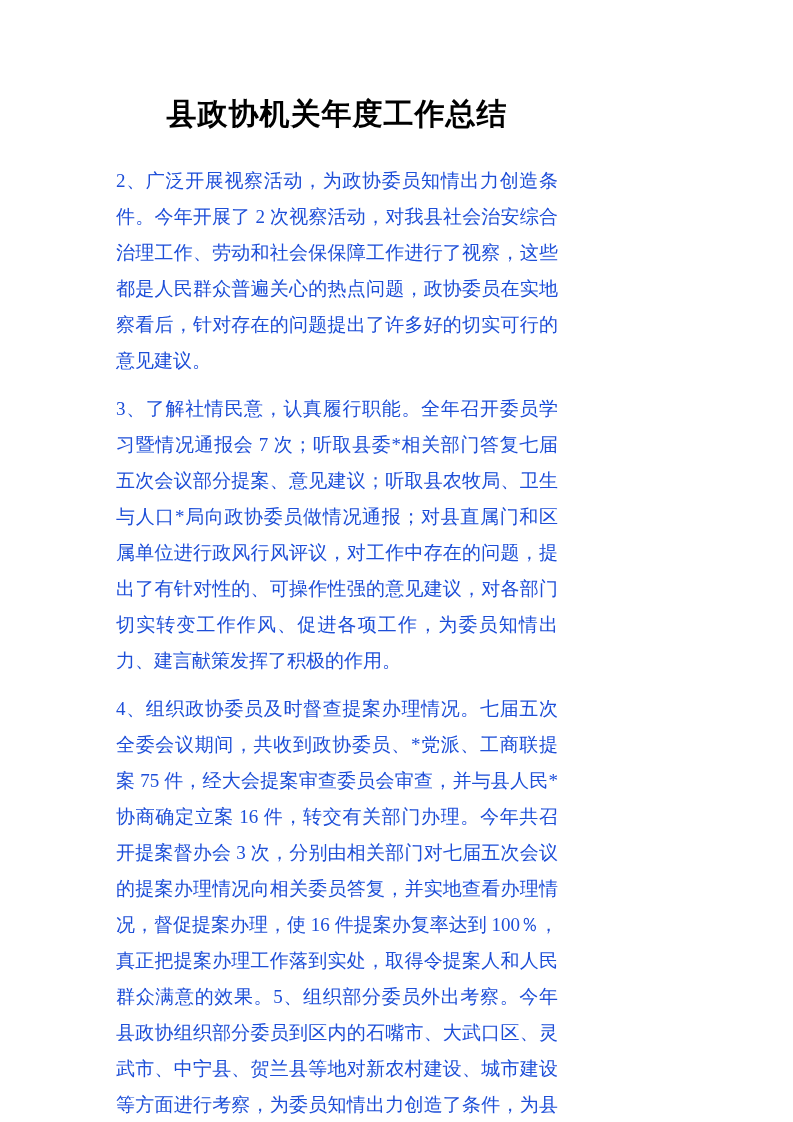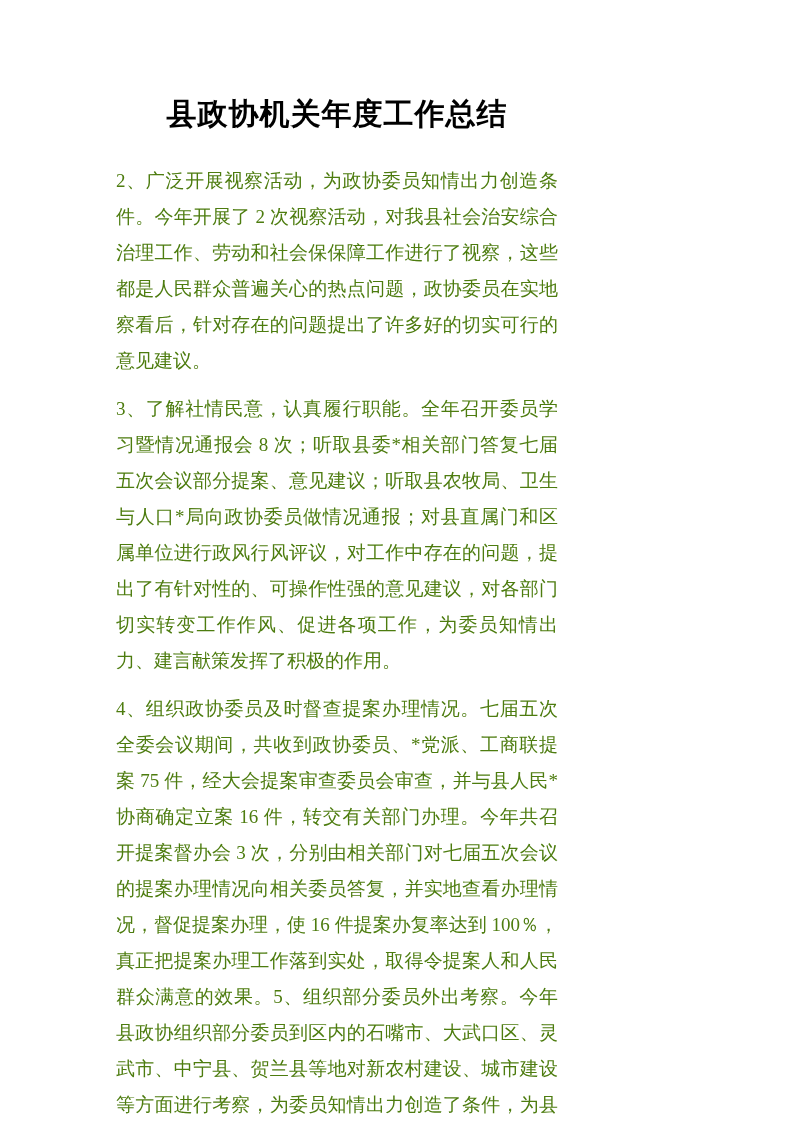--- a/index.html
+++ b/index.html
@@ -27,33 +27,33 @@
     font-weight: bold;
     text-align: center;
     color: #000000;
     letter-spacing: 1px;
     white-space: nowrap;
   }
   .doc-paragraph {
     margin: 0 0 12px 0;
     font-size: 19px;
     line-height: 36px;
-    color: #4d7c0f;
+    color: #1d4ed8;
     text-align: justify;
     text-justify: inter-ideograph;
     word-break: break-all;
   }
   .doc-paragraph:last-child {
     margin-bottom: 8px;
   }
 </style>
 </head>
 <body>
 
 <div class="page">
   <h1 class="doc-title">县政协机关年度工作总结</h1>
 
   <p class="doc-paragraph">2、广泛开展视察活动，为政协委员知情出力创造条件。今年开展了 2 次视察活动，对我县社会治安综合治理工作、劳动和社会保保障工作进行了视察，这些都是人民群众普遍关心的热点问题，政协委员在实地察看后，针对存在的问题提出了许多好的切实可行的意见建议。</p>
 
-  <p class="doc-paragraph">3、了解社情民意，认真履行职能。全年召开委员学习暨情况通报会 8 次；听取县委*相关部门答复七届五次会议部分提案、意见建议；听取县农牧局、卫生与人口*局向政协委员做情况通报；对县直属门和区属单位进行政风行风评议，对工作中存在的问题，提出了有针对性的、可操作性强的意见建议，对各部门切实转变工作作风、促进各项工作，为委员知情出力、建言献策发挥了积极的作用。</p>
+  <p class="doc-paragraph">3、了解社情民意，认真履行职能。全年召开委员学习暨情况通报会 7 次；听取县委*相关部门答复七届五次会议部分提案、意见建议；听取县农牧局、卫生与人口*局向政协委员做情况通报；对县直属门和区属单位进行政风行风评议，对工作中存在的问题，提出了有针对性的、可操作性强的意见建议，对各部门切实转变工作作风、促进各项工作，为委员知情出力、建言献策发挥了积极的作用。</p>
 
   <p class="doc-paragraph">4、组织政协委员及时督查提案办理情况。七届五次全委会议期间，共收到政协委员、*党派、工商联提案 75 件，经大会提案审查委员会审查，并与县人民*协商确定立案 16 件，转交有关部门办理。今年共召开提案督办会 3 次，分别由相关部门对七届五次会议的提案办理情况向相关委员答复，并实地查看办理情况，督促提案办理，使 16 件提案办复率达到 100％，真正把提案办理工作落到实处，取得令提案人和人民群众满意的效果。5、组织部分委员外出考察。今年县政协组织部分委员到区内的石嘴市、大武口区、灵武市、中宁县、贺兰县等地对新农村建设、城市建设等方面进行考察，为委员知情出力创造了条件，为县域经济发展献计献策。</p>
 </div>
 
 </body></html>

